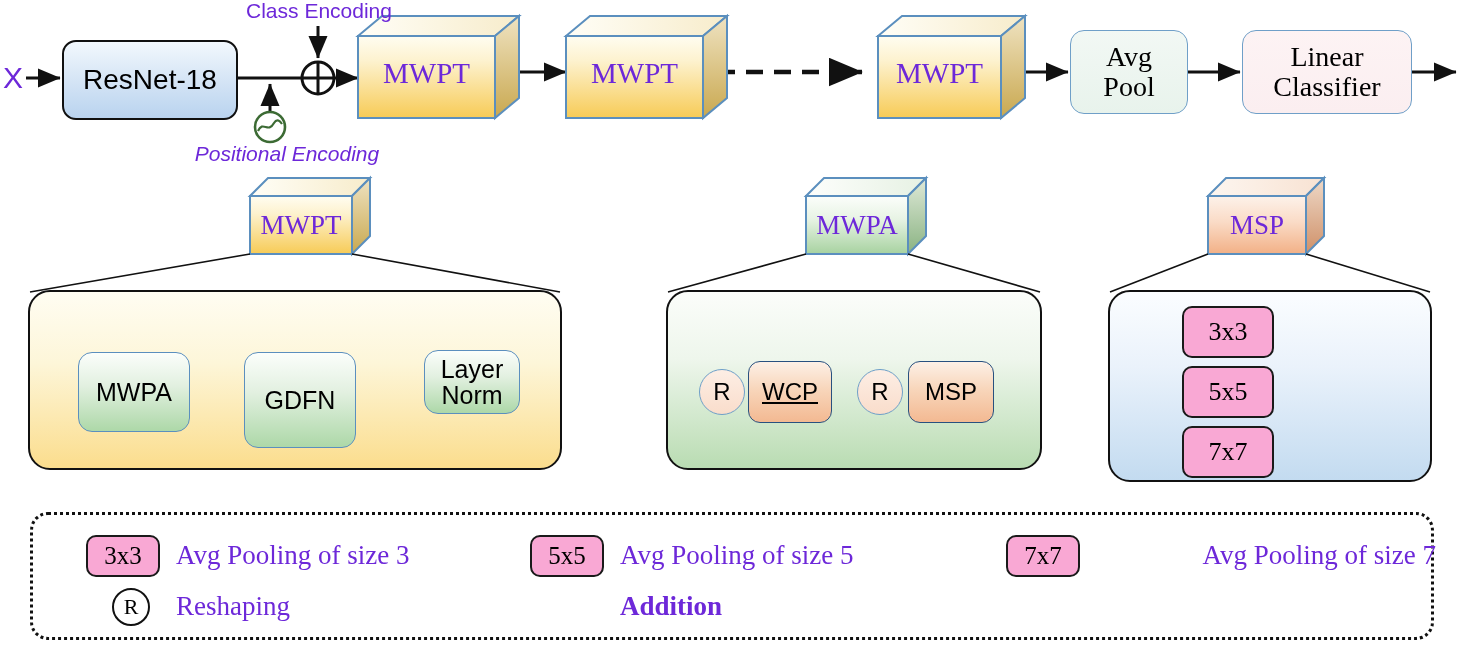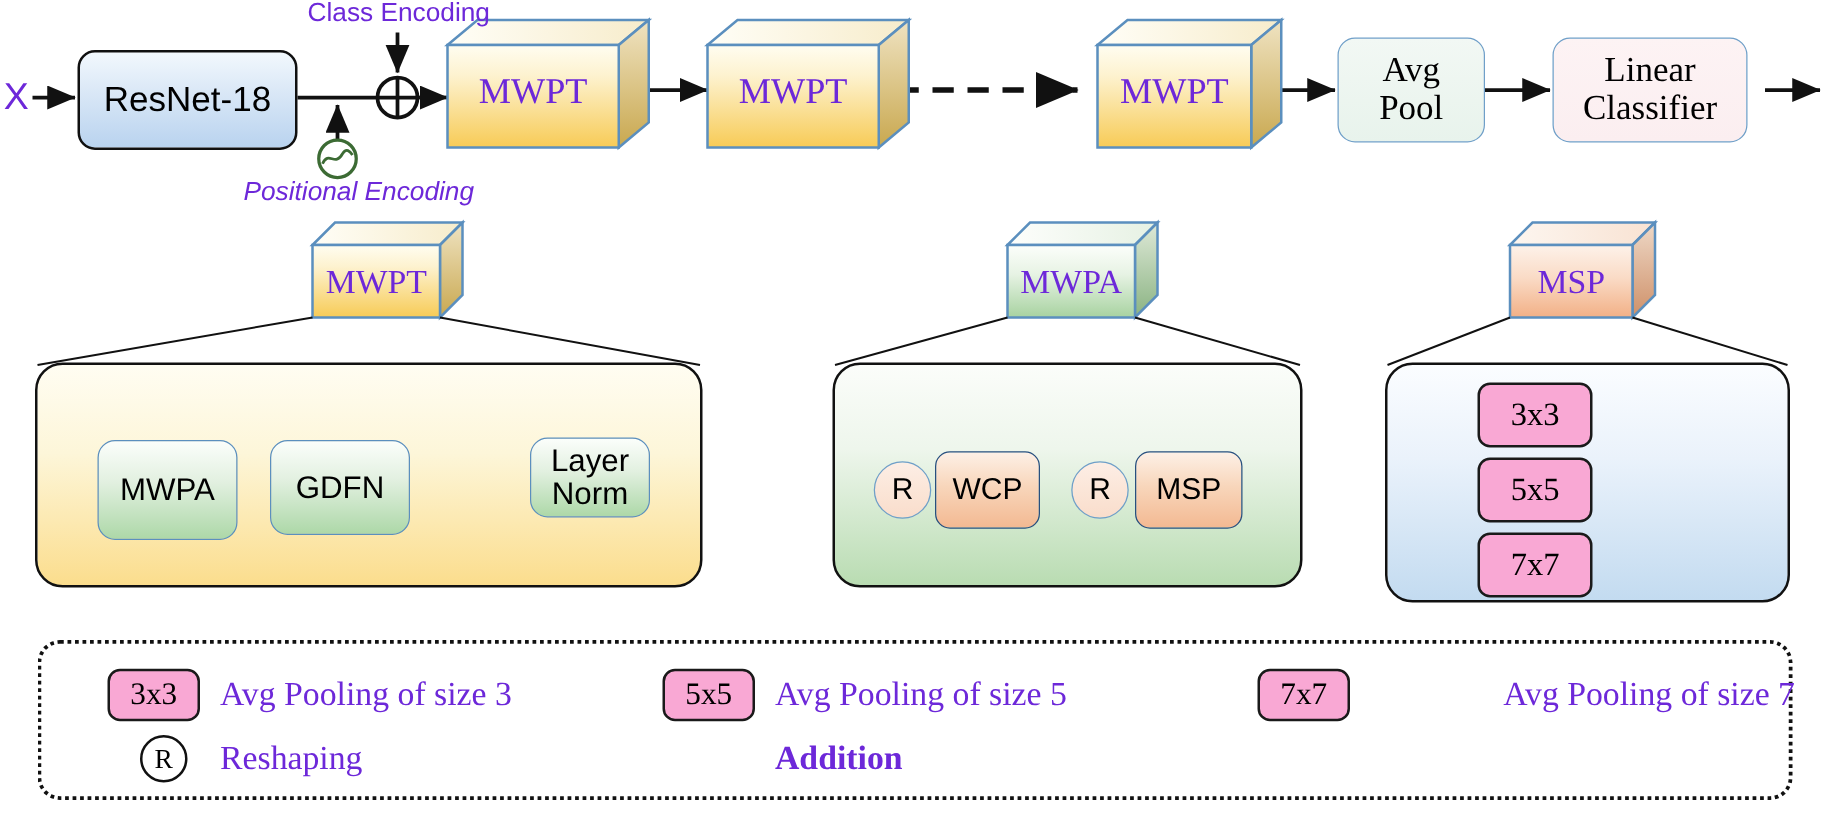--- a/index.html
+++ b/index.html
@@ -331,51 +331,51 @@
 
 <div class="lbl lbl-serif" style="left:358px; top:58px; width:137px; font-size:29px;">MWPT</div>
 <div class="lbl lbl-serif" style="left:566px; top:58px; width:137px; font-size:29px;">MWPT</div>
 <div class="lbl lbl-serif" style="left:878px; top:58px; width:123px; font-size:29px;">MWPT</div>
 
 <div class="rbox mint" style="left:1070px; top:30px; width:118px; height:84px; font-size:28px; flex-direction:column; font-family:'Liberation Serif',serif;">
   <span>Avg</span>
   <span>Pool</span>
 </div>
 
-<div class="rbox pink" style="left:1242px; top:30px; width:156px; height:84px; font-size:28px; flex-direction:column; font-family:'Liberation Serif',serif;">
+<div class="rbox pink" style="left:1242px; top:30px; width:170px; height:84px; font-size:28px; flex-direction:column; font-family:'Liberation Serif',serif;">
   <span>Linear</span>
   <span>Classifier</span>
 </div>
 
 <div class="lbl lbl-serif" style="left:250px; top:211px; width:102px; font-size:27px;">MWPT</div>
 <div class="lbl lbl-serif" style="left:806px; top:211px; width:102px; font-size:27px;">MWPA</div>
 <div class="lbl lbl-serif" style="left:1208px; top:211px; width:98px; font-size:27px;">MSP</div>
 
 <div class="panel yellow" style="left:28px; top:290px; width:534px; height:180px;"></div>
 
 <div class="rbox green-grad" style="left:78px; top:352px; width:112px; height:80px; font-size:25px;">
   <span>MWPA</span>
 </div>
 
-<div class="rbox green-grad" style="left:216px; top:352px; width:112px; height:76px; font-size:25px;">
+<div class="rbox green-grad" style="left:244px; top:352px; width:112px; height:96px; font-size:25px;">
   <span>GDFN</span>
 </div>
 
 <div class="rbox green-grad" style="left:424px; top:350px; width:96px; height:64px; font-size:25px; flex-direction:column;">
   <span>Layer</span>
   <span>Norm</span>
 </div>
 
 <div class="panel greenp" style="left:666px; top:290px; width:376px; height:180px;"></div>
 
 <div class="circ peach" style="left:699px; top:369px; width:46px; height:46px; font-size:24px;">
   <span>R</span>
 </div>
 
-<div class="rbox orange-grad" style="left:748px; top:361px; width:84px; height:62px; font-size:24px; border-radius:12px;">
+<div class="rbox orange-grad" style="left:748px; top:361px; width:84px; height:62px; font-size:24px; border-radius:12px;text-decoration:underline;">
   <span>WCP</span>
 </div>
 
 <div class="circ peach" style="left:857px; top:369px; width:46px; height:46px; font-size:24px;">
   <span>R</span>
 </div>
 
 <div class="rbox orange-grad" style="left:908px; top:361px; width:86px; height:62px; font-size:24px; border-radius:12px;">
   <span>MSP</span>
 </div>

